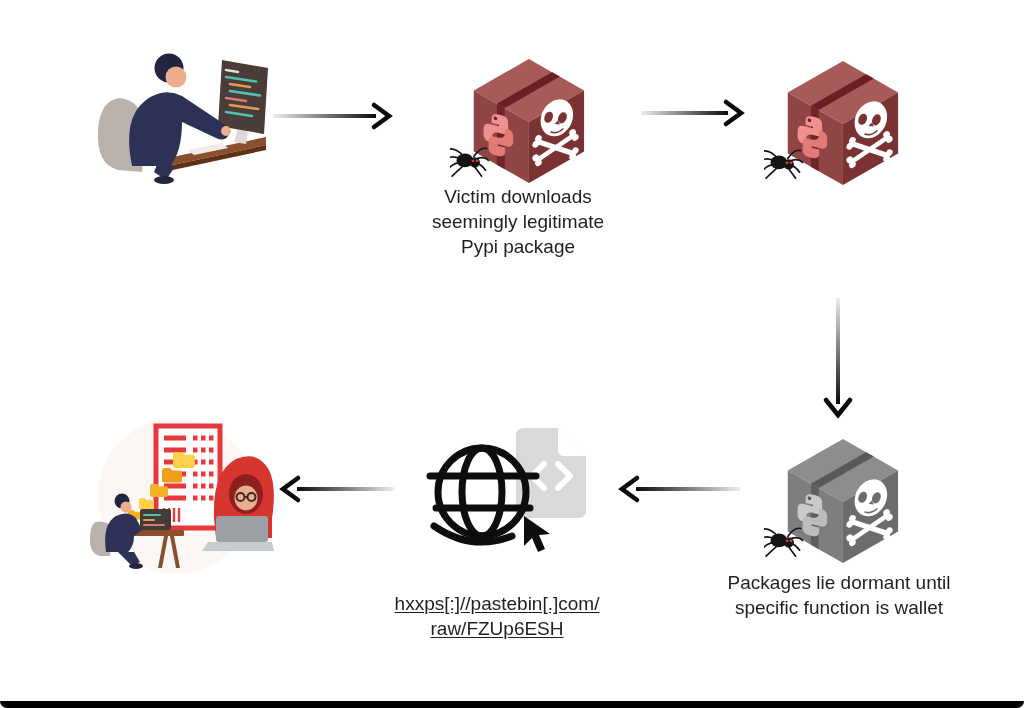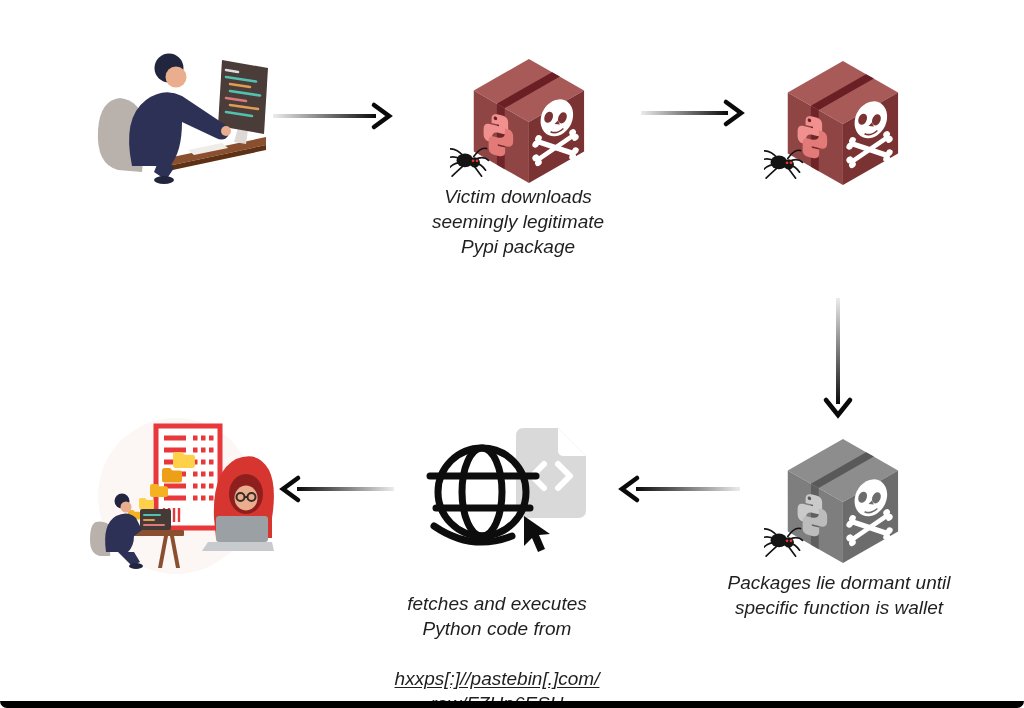--- a/index.html
+++ b/index.html
@@ -8,21 +8,21 @@
     font-family:"Liberation Sans",sans-serif;
   }
   .frame-bottom{
     position:absolute;left:0;right:0;bottom:0;height:7px;background:var(--frame_black,#000);
     border-radius:0 0 10px 10px;
   }
   .abs{position:absolute;}
   svg{overflow:visible;display:block;}
   .caption{
     position:absolute;text-align:center;color:var(--text_dark,#202020);
-    font-size:19px;line-height:25px;white-space:pre-line;font-style:italic;
+    font-size:19px;line-height:25px;white-space:pre-line;
   }
   .caption span{display:block;white-space:pre-line;}
   .defanged-link{text-decoration:underline;text-underline-offset:2px;}
   
   .pkg-red{
     --f-top:var(--pkg_red_top);--f-left:var(--pkg_red_left);--f-right:var(--pkg_red_right);
     --f-tape:var(--pkg_red_tape);--f-py1:var(--pkg_red_py1);--f-py2:var(--pkg_red_py2);
     --f-skull:var(--skull_white);--f-spider:var(--spider_black);--f-spider-eye:var(--spider_eye_red);
   }
   .pkg-gray{
@@ -189,22 +189,20 @@
     <g stroke="var(--ink_black)" fill="none" stroke-width="7" stroke-linecap="round">
       <circle cx="62" cy="68" r="44"></circle>
       <ellipse cx="62" cy="68" rx="20" ry="44"></ellipse>
       <path d="M10 52 H116"></path>
       <path d="M16 84 H110"></path>
       <path d="M14 102 Q52 128 92 112"></path>
     </g>
     <path d="M104 92 l0 30 l8 -8 l6 14 l7 -3 l-6 -14 l11 -1 z" fill="var(--ink_black)"></path>
   </svg>
   <div class="caption" style="left:377px;top:566px;width:240px">
-    <span>fetches and executes
-Python code from</span>
     <span class="defanged-link">hxxps[:]//pastebin[.]com/
 raw/FZUp6ESH</span>
   </div>
 
   <svg class="abs" style="left:278px;top:473px" width="118" height="32" viewBox="0 0 118 32">
     <defs>
         <linearGradient id="g5" gradientUnits="userSpaceOnUse" x1="19" y1="16" x2="116" y2="16">
       <stop offset="0" stop-color="var(--arrow_dark)"></stop>
           <stop offset="1" stop-color="var(--arrow_light)"></stop>
     </linearGradient>

